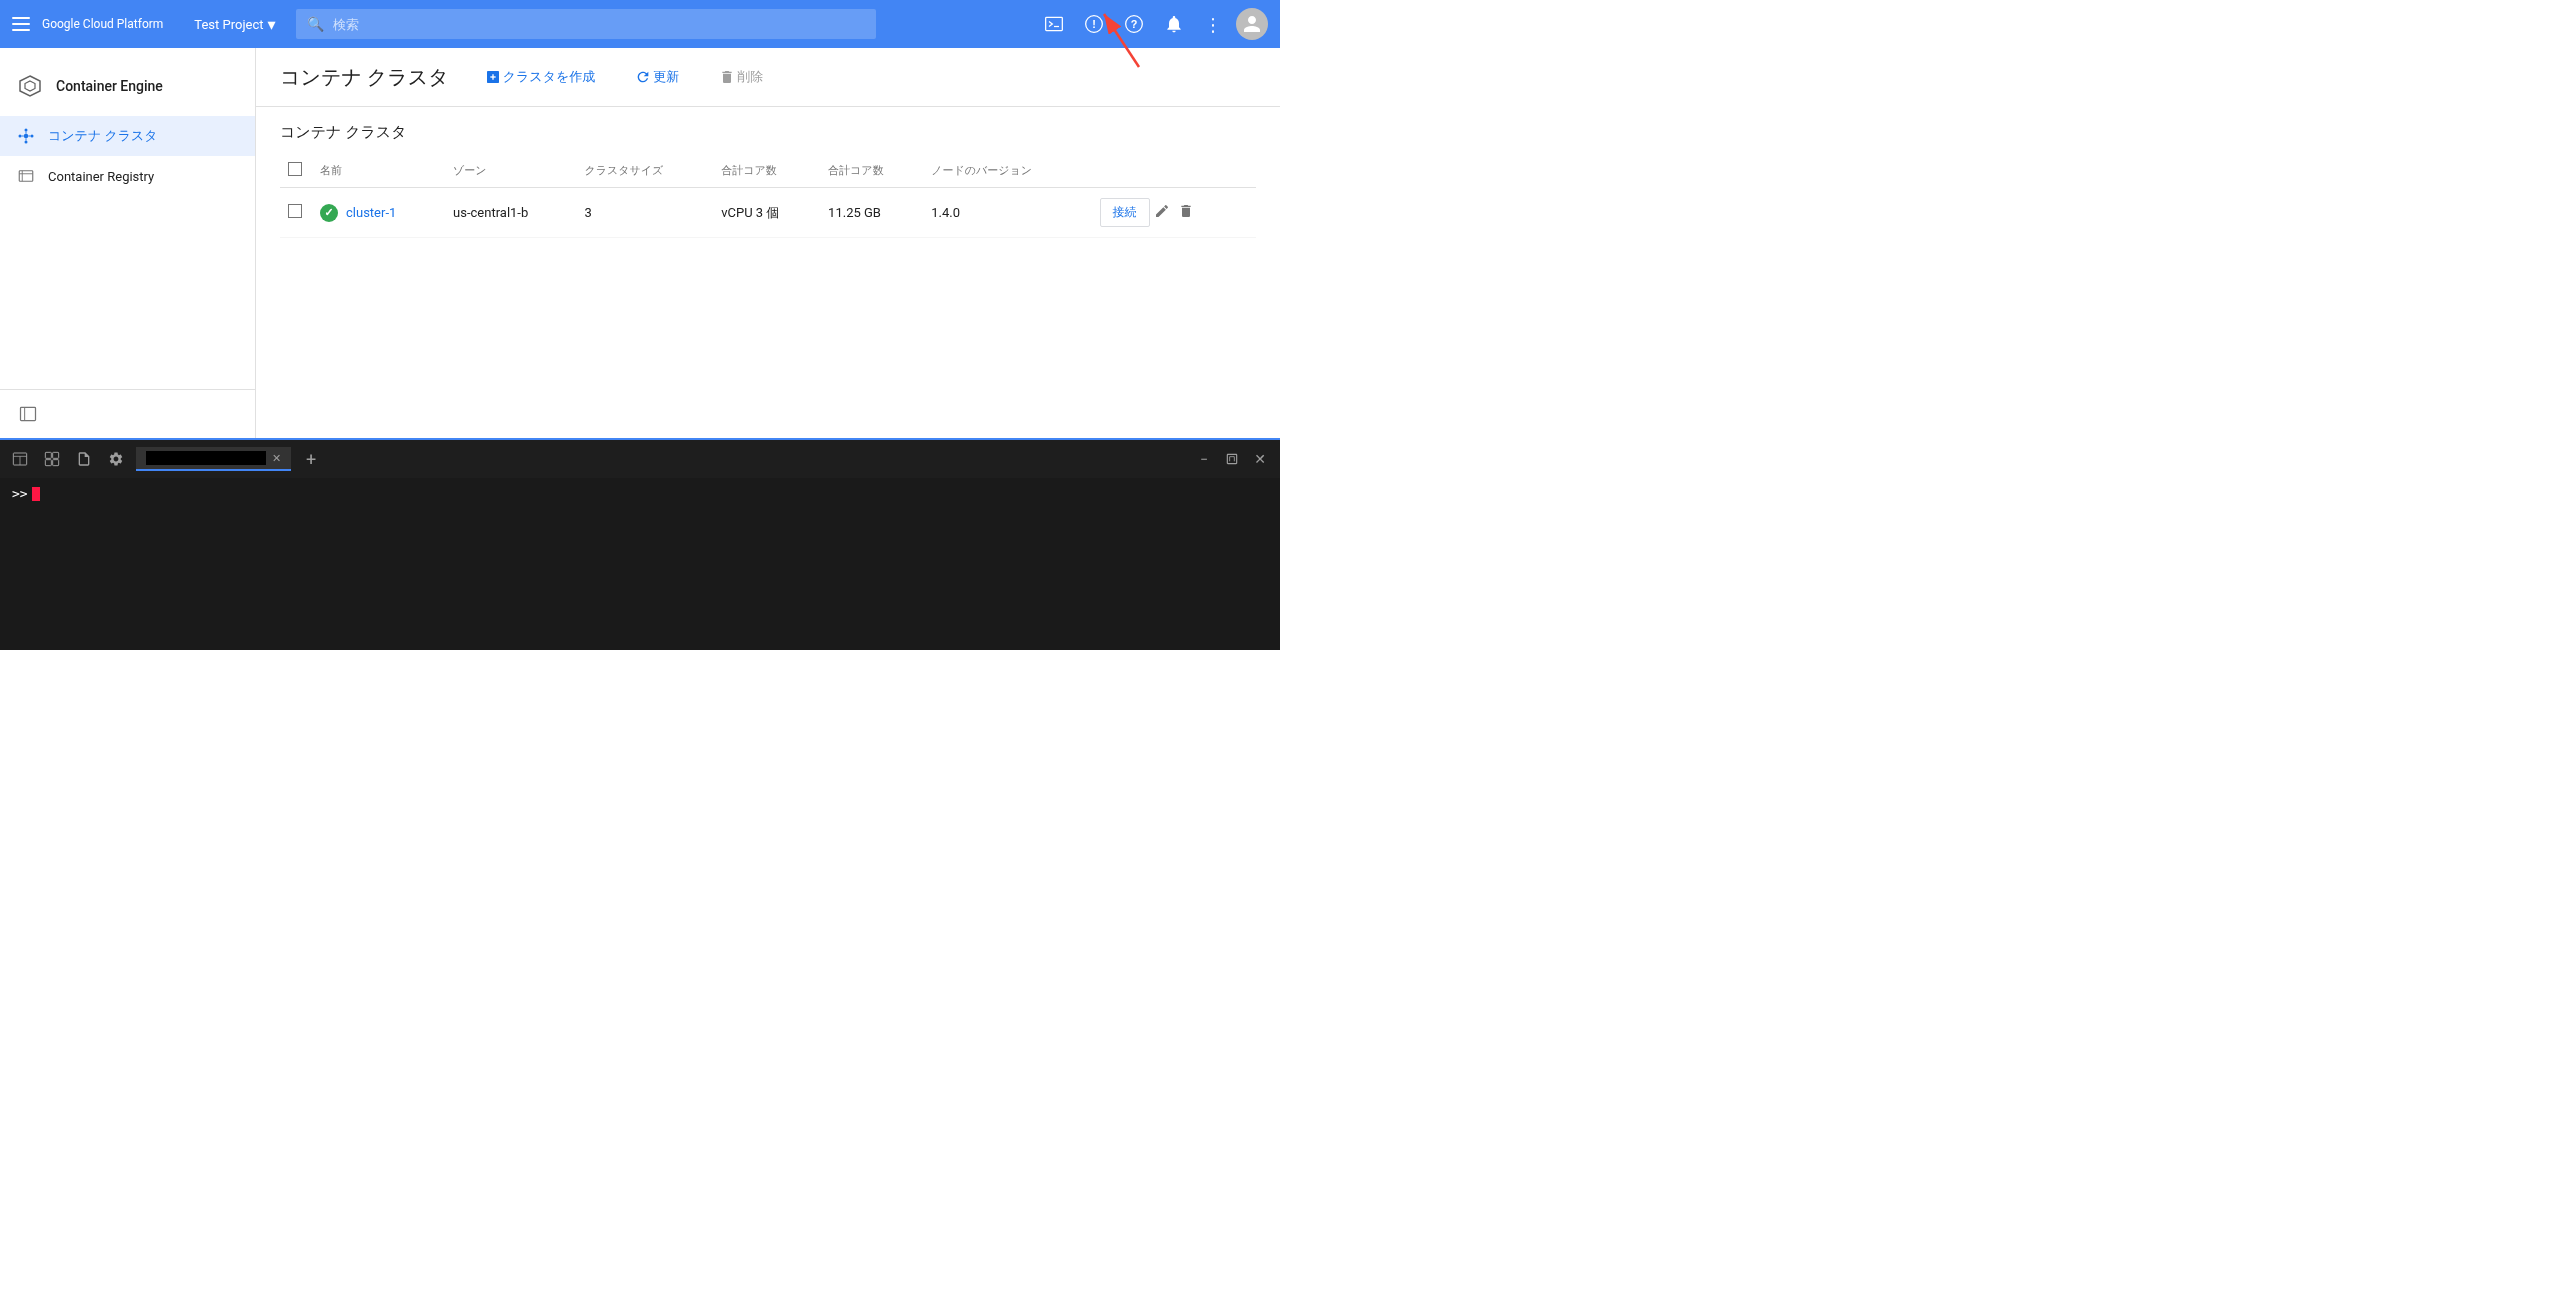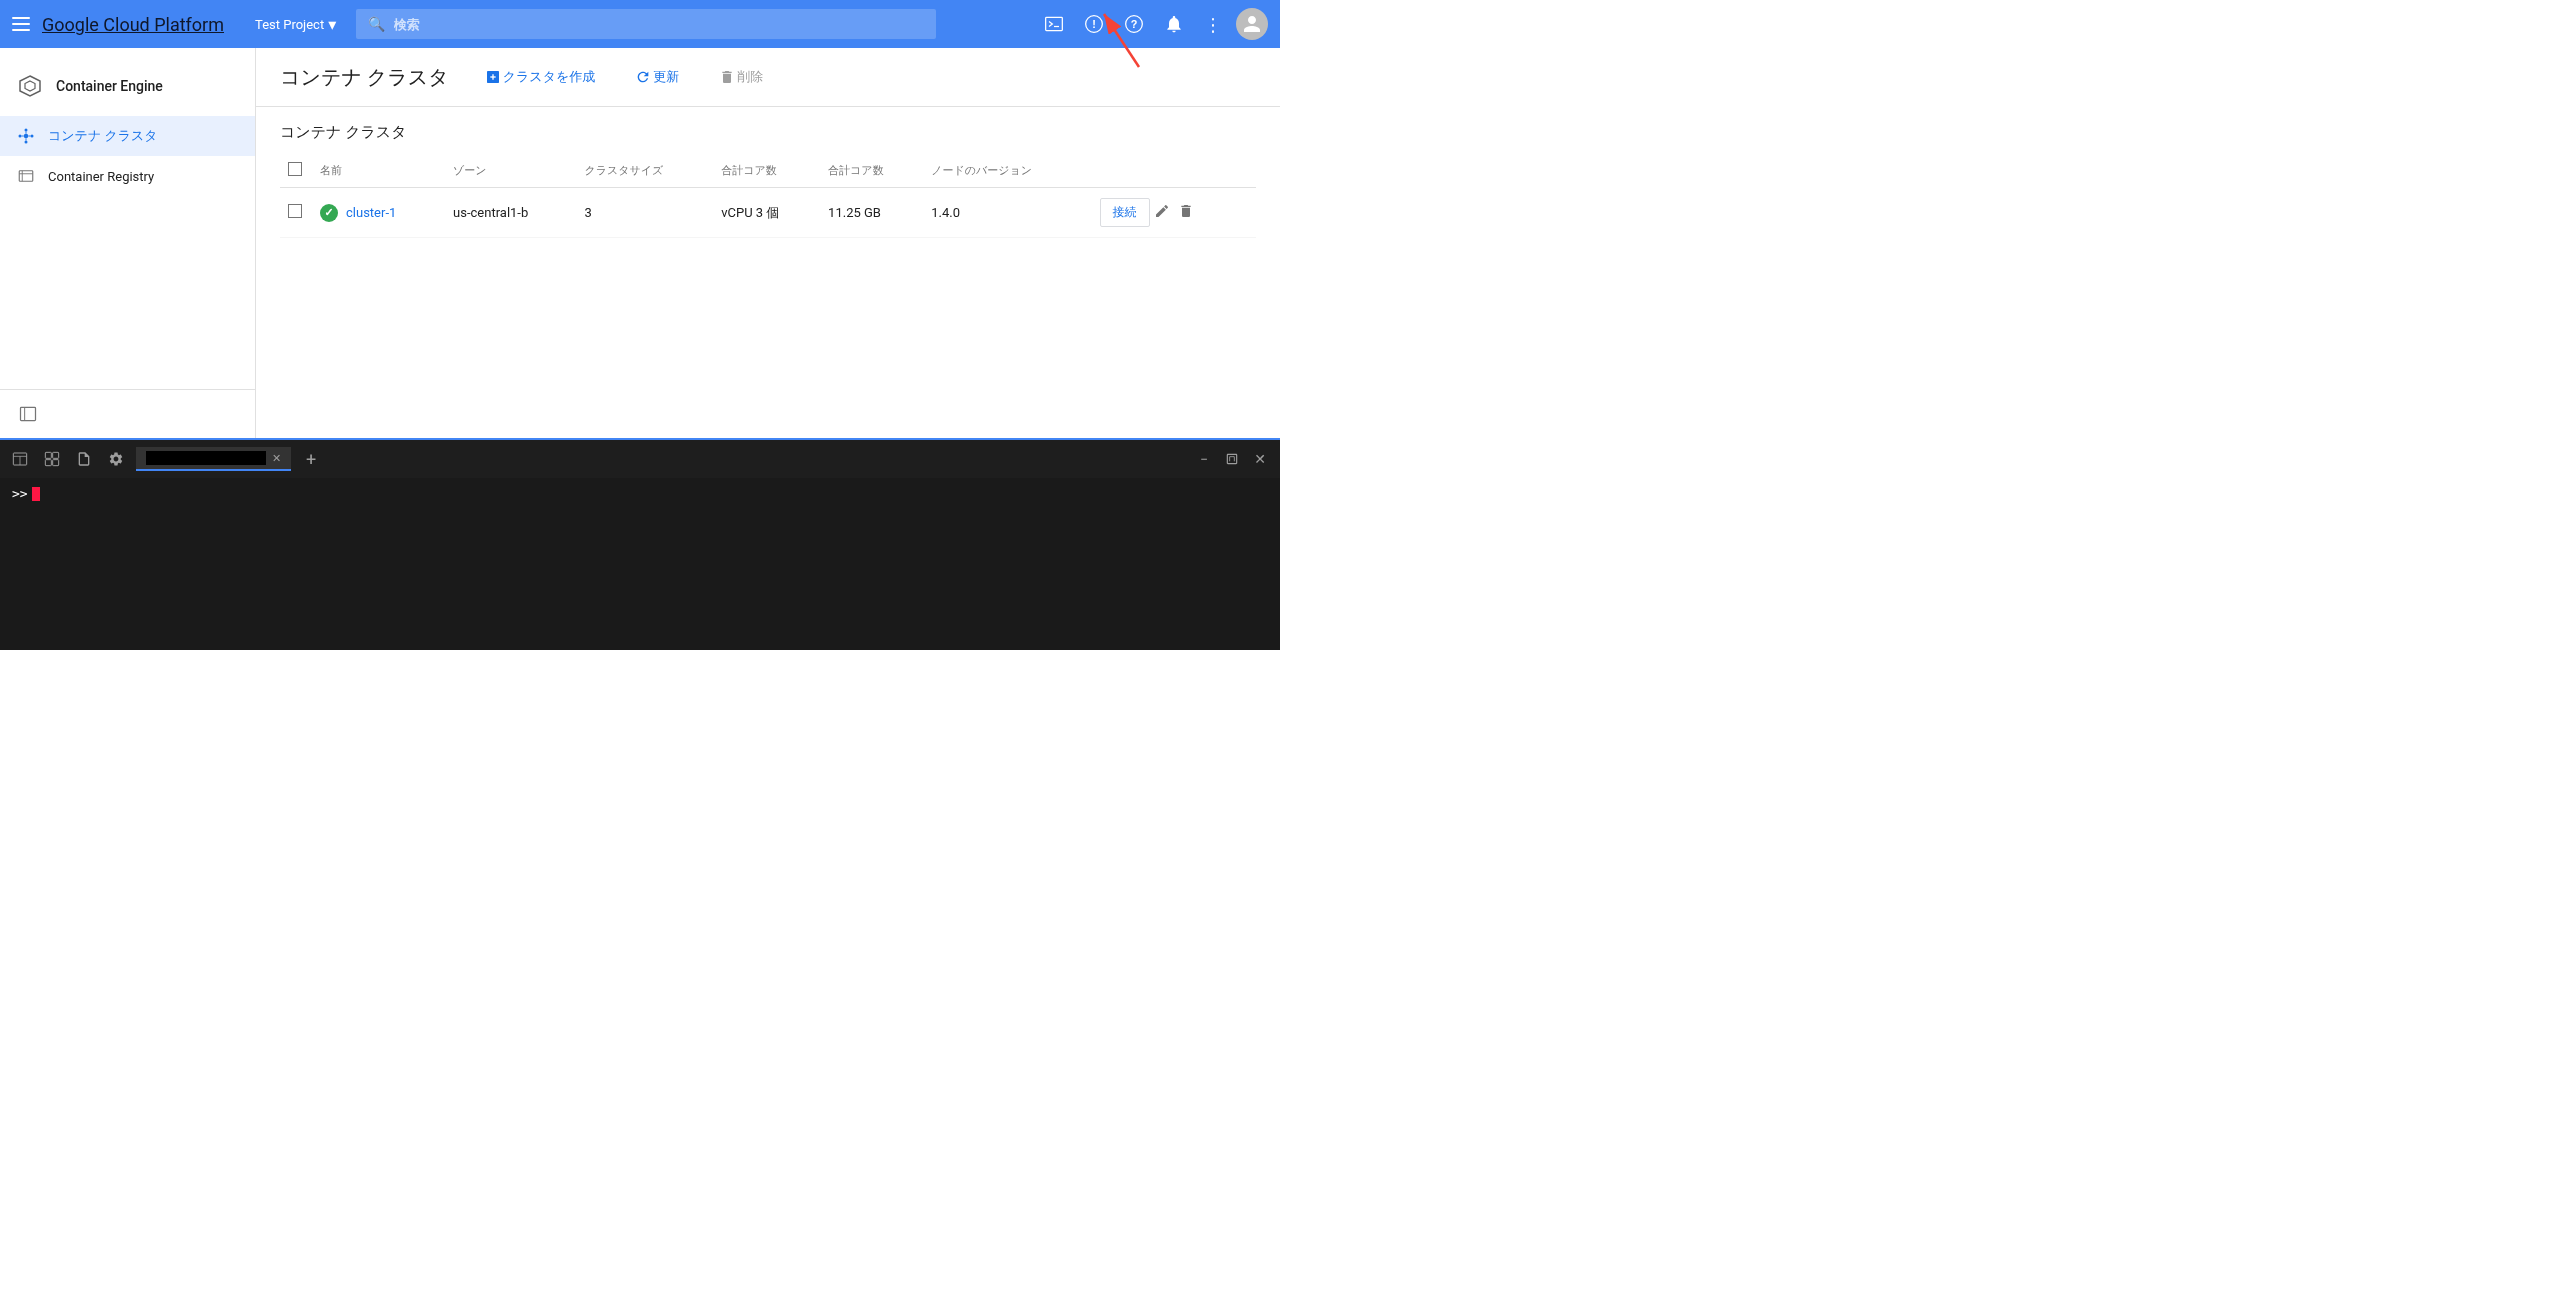--- a/index.html
+++ b/index.html
@@ -16,39 +16,39 @@
       position: relative;
       z-index: 100;
     }
     .top-nav .hamburger {
       display: flex; flex-direction: column; gap: 4px; cursor: pointer;
     }
     .top-nav .hamburger span {
       display: block; width: 18px; height: 2px; background: #fff; border-radius: 1px;
     }
     .top-nav .brand {
-      color: #0f172a; font-size: 18px; font-weight: 400; white-space: nowrap; text-decoration: underline;
+      color: #ffffff; font-size: 12px; font-weight: 400; white-space: nowrap;
     }
     .top-nav .project-selector {
       display: flex; align-items: center; gap: 4px;
       color: #fff; font-size: 13px; cursor: pointer;
       margin-left: 19px;
     }
     .top-nav .project-selector .chevron {
       font-size: 16px;
     }
     .top-nav .search-bar {
       flex: 1; max-width: 580px; margin-left: 8px;
       background: rgba(255,255,255,0.2); border: none; border-radius: 2px;
       height: 30px; padding: 0 12px; color: #fff; font-size: 13px;
       display: flex; align-items: center; gap: 8px;
     }
     .top-nav .search-bar input {
       background: transparent; border: none; outline: none; color: #ffffff;
-      font-size: 13px; flex: 1; font-weight: bold;
+      font-size: 13px; flex: 1;
     }
     .top-nav .search-bar input::placeholder { color: rgba(255,255,255,0.7); }
     .top-nav .nav-icons {
       margin-left: auto; display: flex; align-items: center; gap: 4px;
     }
     .top-nav .nav-icon-btn {
       width: 36px; height: 36px; display: flex; align-items: center; justify-content: center;
       cursor: pointer; border-radius: 50%; color: #fff; font-size: 16px;
       position: relative;
     }

